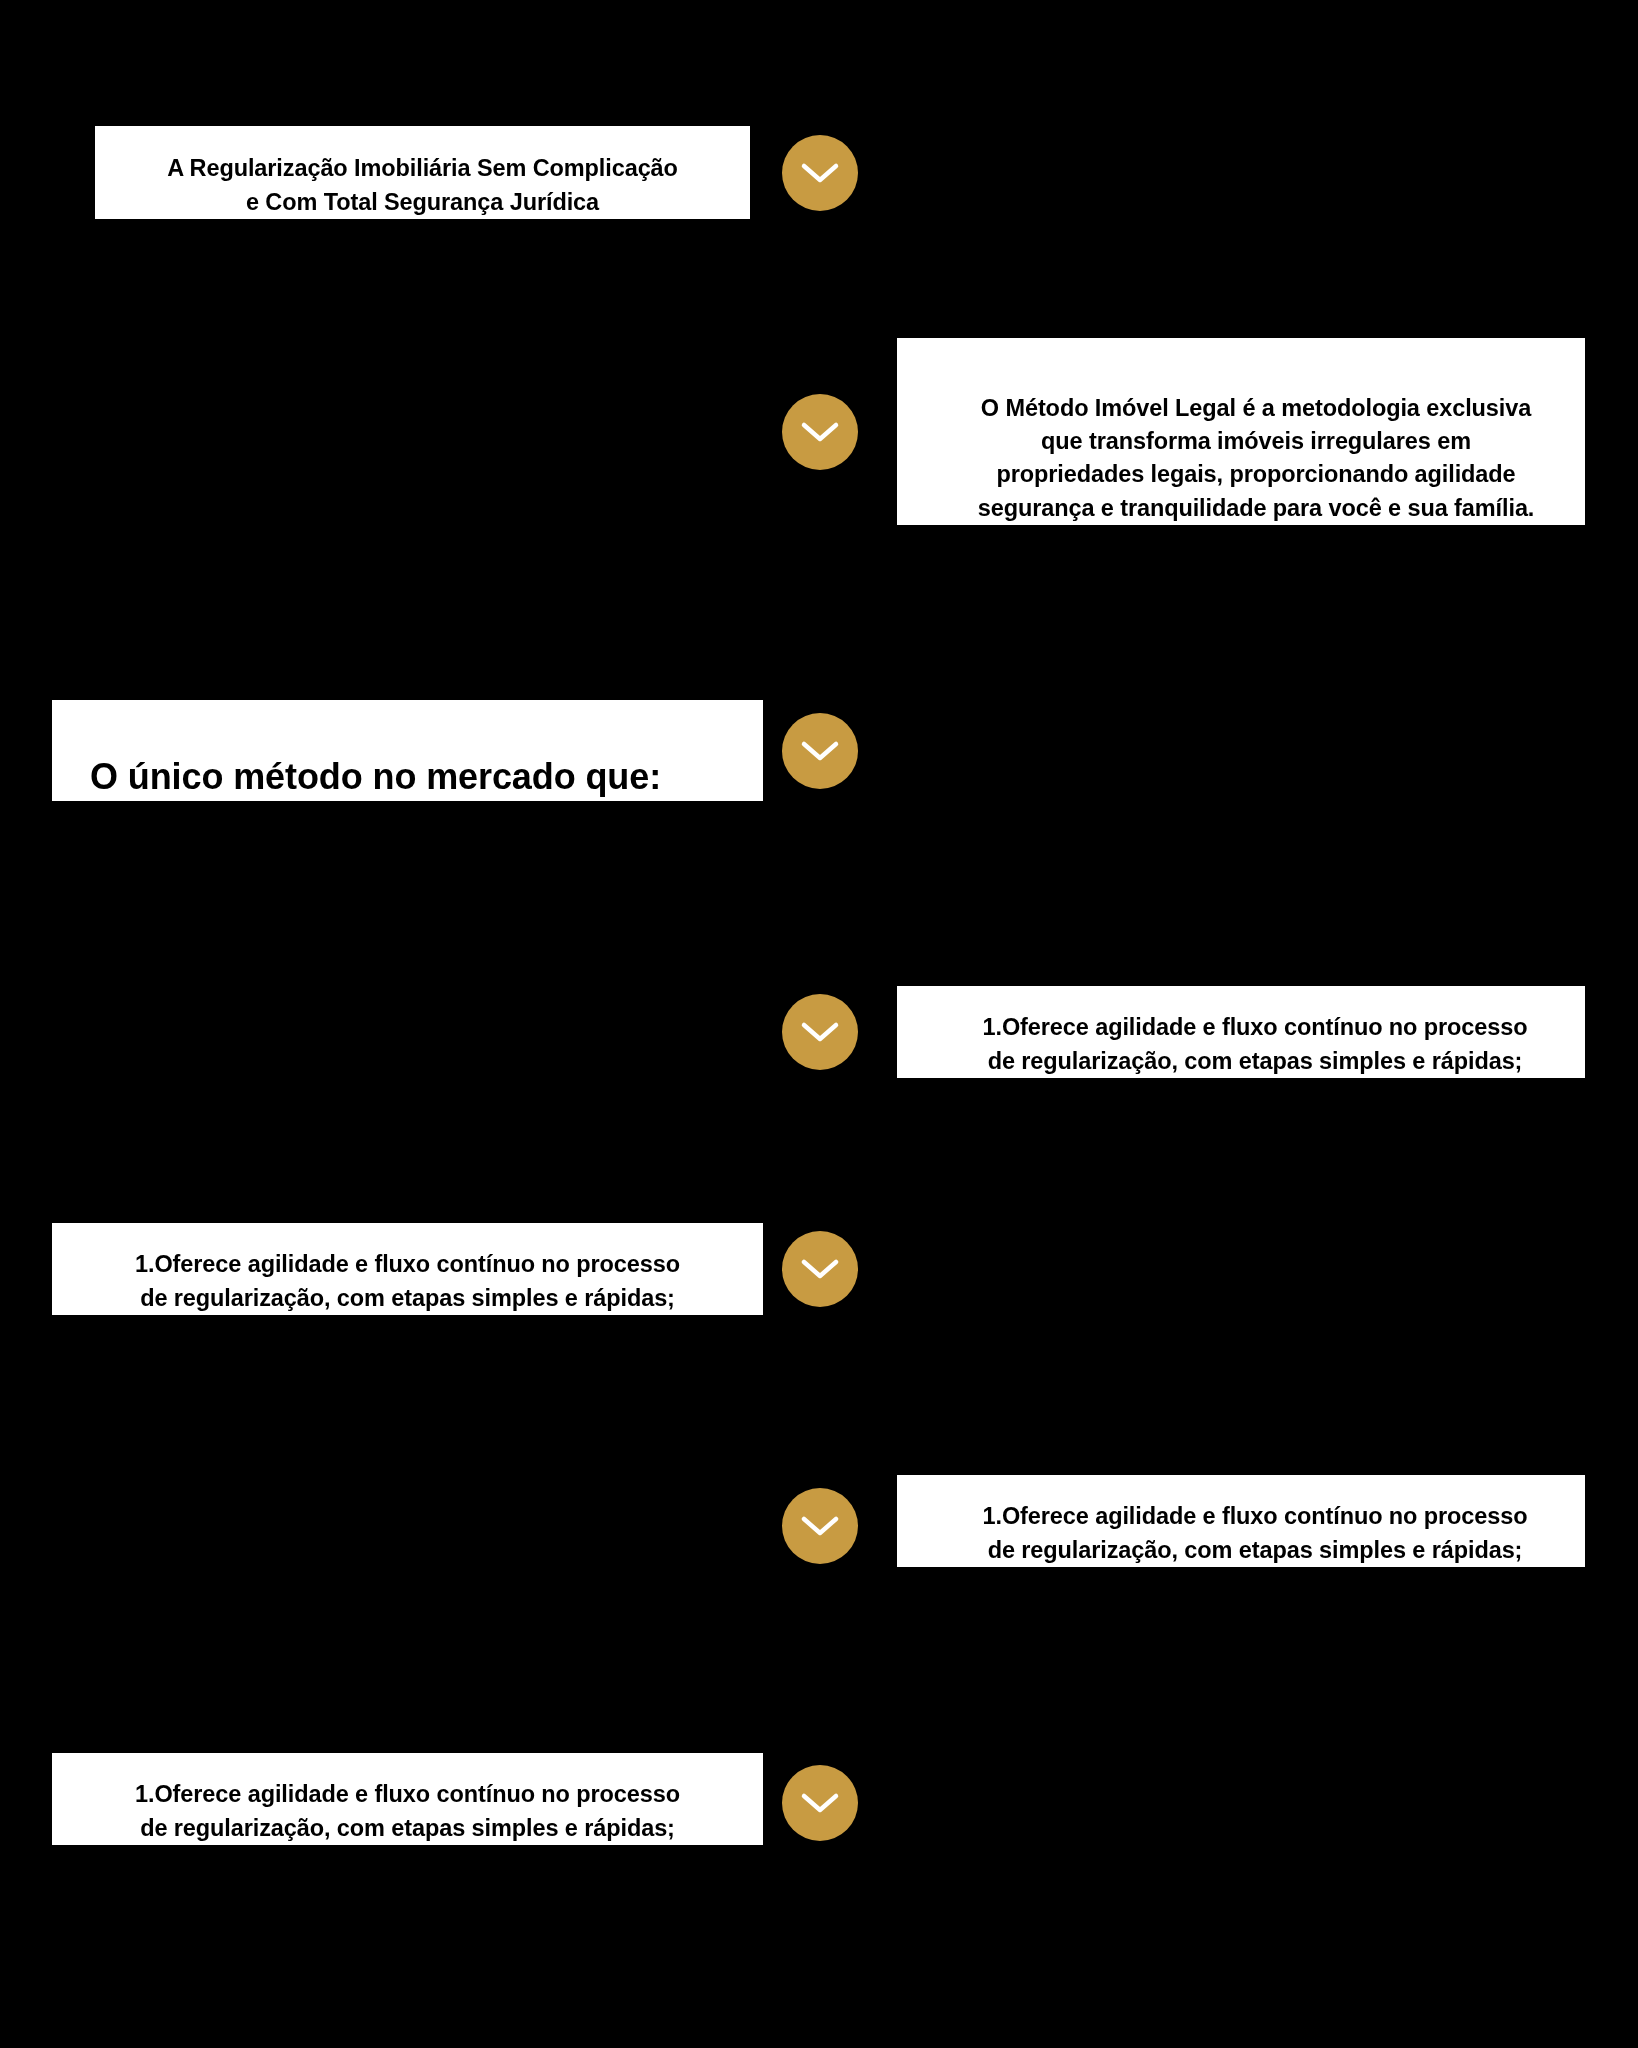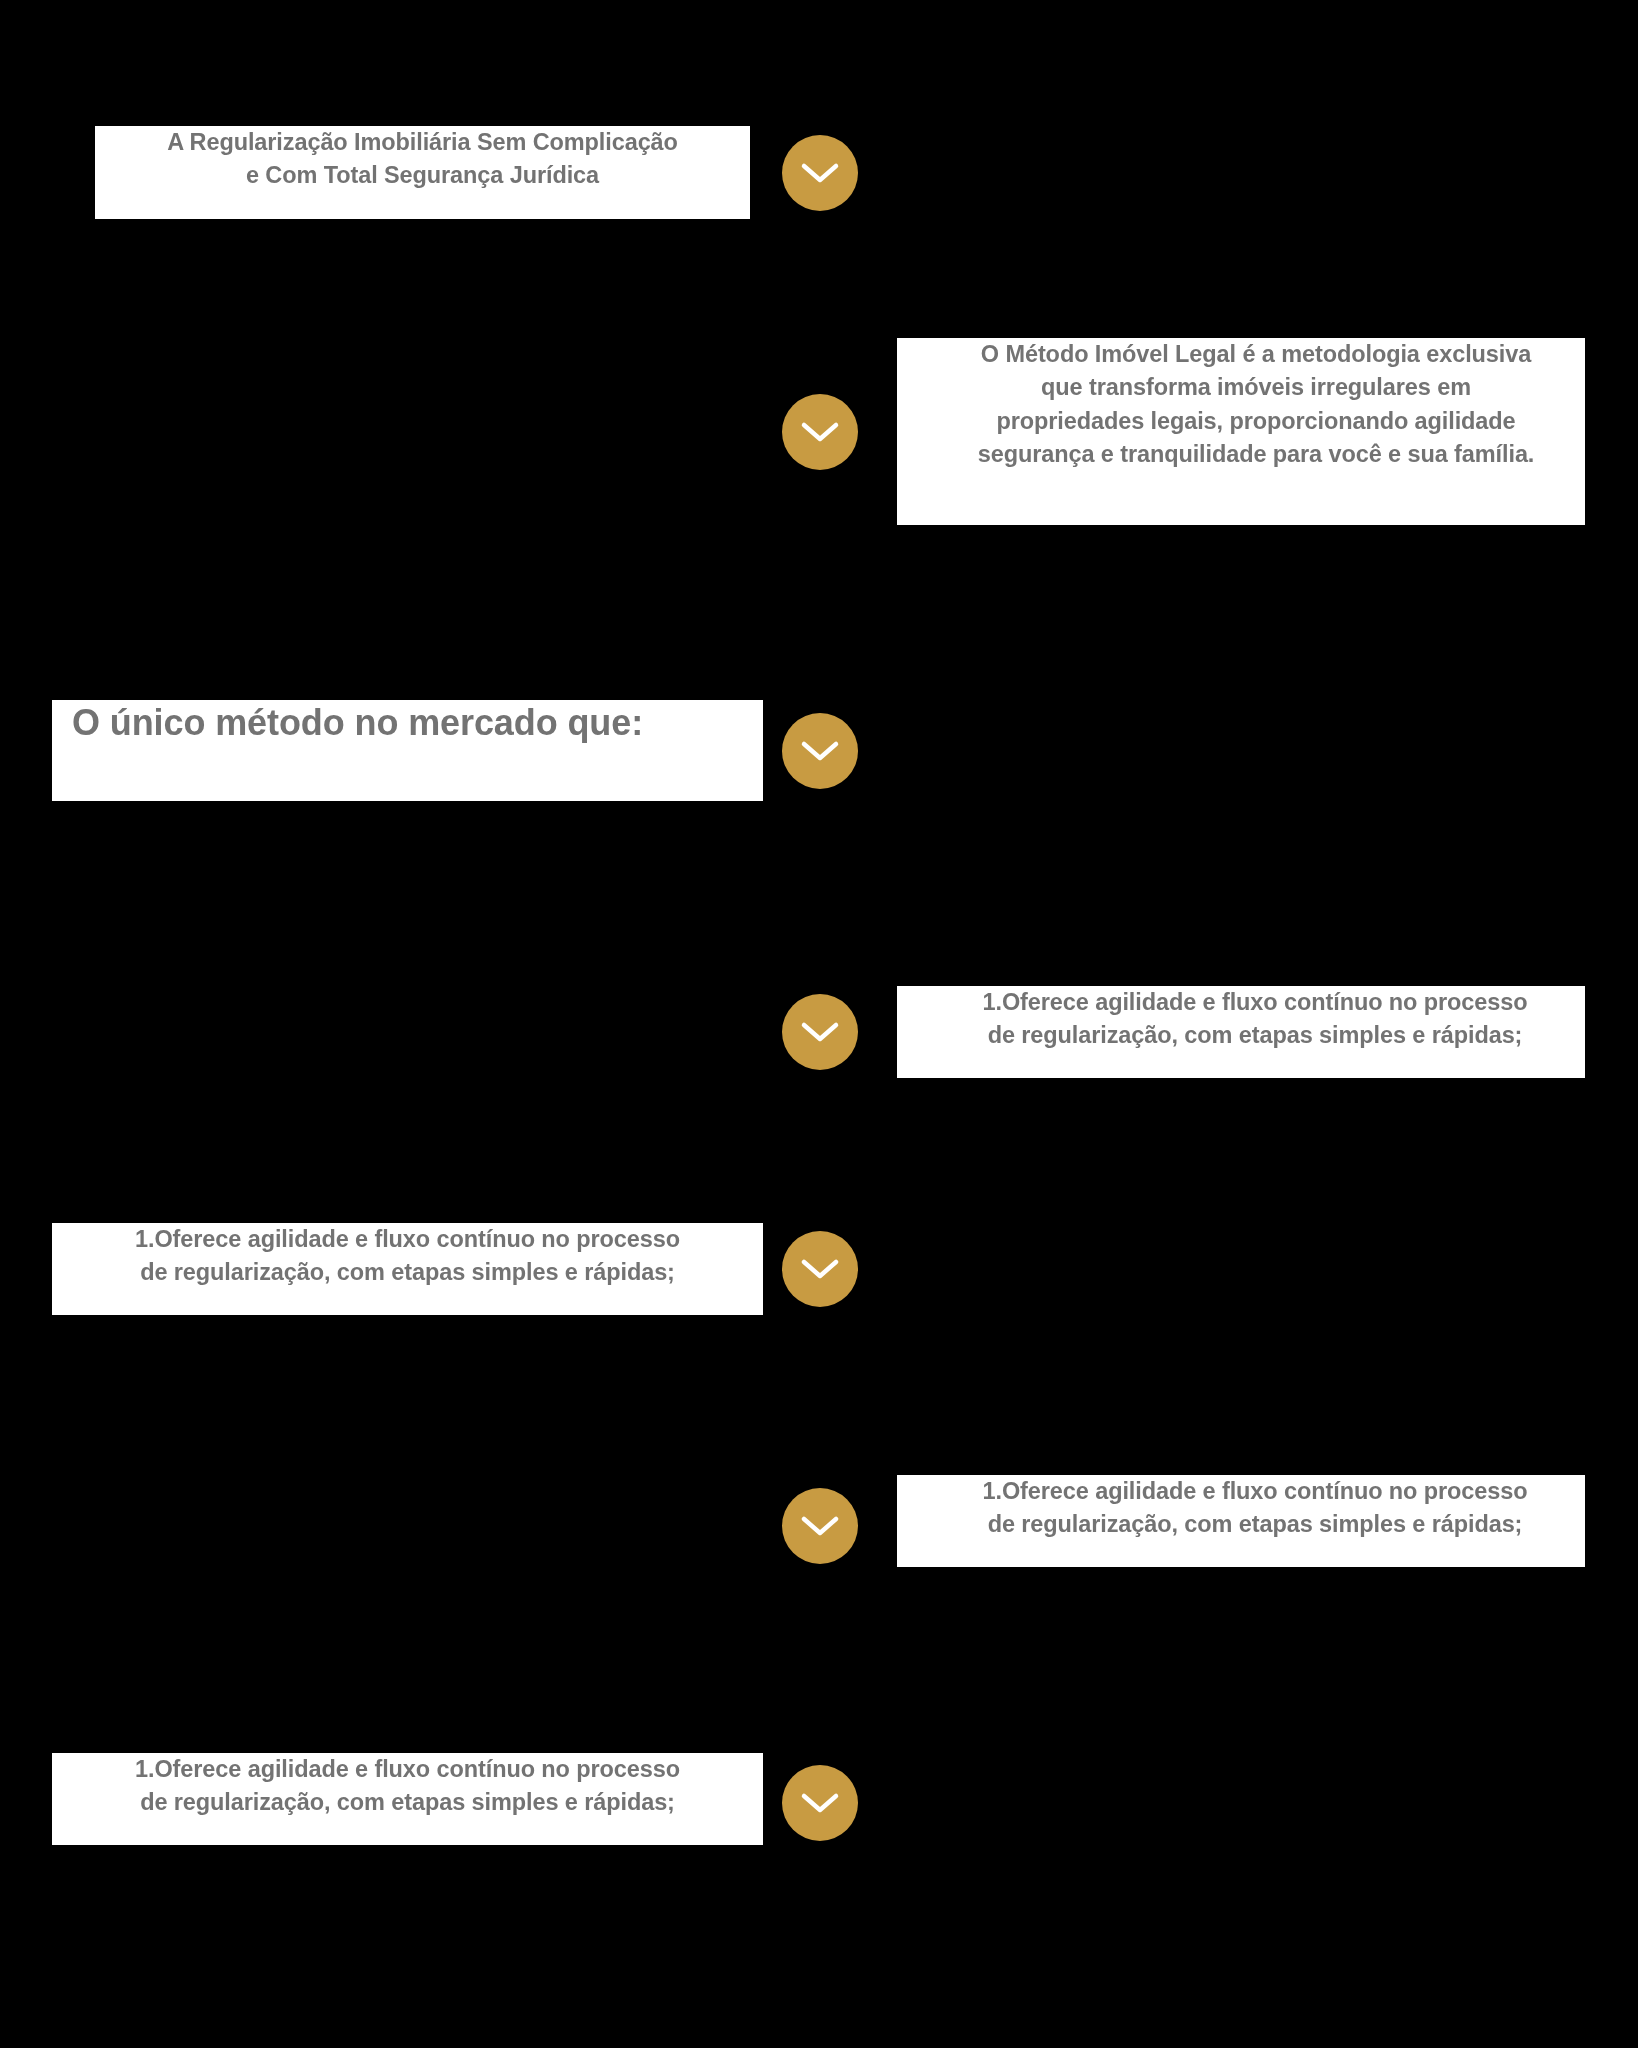--- a/index.html
+++ b/index.html
@@ -19,24 +19,24 @@
     overflow: hidden;
   }
   .row {
     position: absolute;
     left: 0;
     width: 1638px;
   }
   .card {
     position: absolute;
     background: #ffffff;
-    color: #737373;
+    color: #000000;
     box-sizing: border-box;
     display: flex;
-    align-items: flex-start;
+    align-items: flex-end;
     justify-content: center;
     text-align: center;
     font-weight: 700;
     letter-spacing: -0.1px;
   }
   .card .txt {
     display: block;
     width: 100%;
     white-space: pre-line;
   }
@@ -51,21 +51,21 @@
   }
   
   .card.right {
     left: 897px;
     width: 688px;
     padding-left: 44px;
   }
   
   .sz-title { font-size: 23.5px; line-height: 1.42; padding: 0 18px; }
   .sz-body  { font-size: 23.5px; line-height: 1.42; padding: 0 14px; }
-  .sz-head  { font-size: 36px;  line-height: 1.3; padding: 0 20px; text-align: left; }
+  .sz-head  { font-size: 36px;  line-height: 1.3; padding: 0 38px; text-align: left; }
   .sz-item  { font-size: 23.5px; line-height: 1.42; padding: 0 16px; }
 
   .card.sz-head .txt { text-align: left; }
 
   
   .chev {
     position: absolute;
     left: 782px;
     width: 76px;
     height: 76px;

